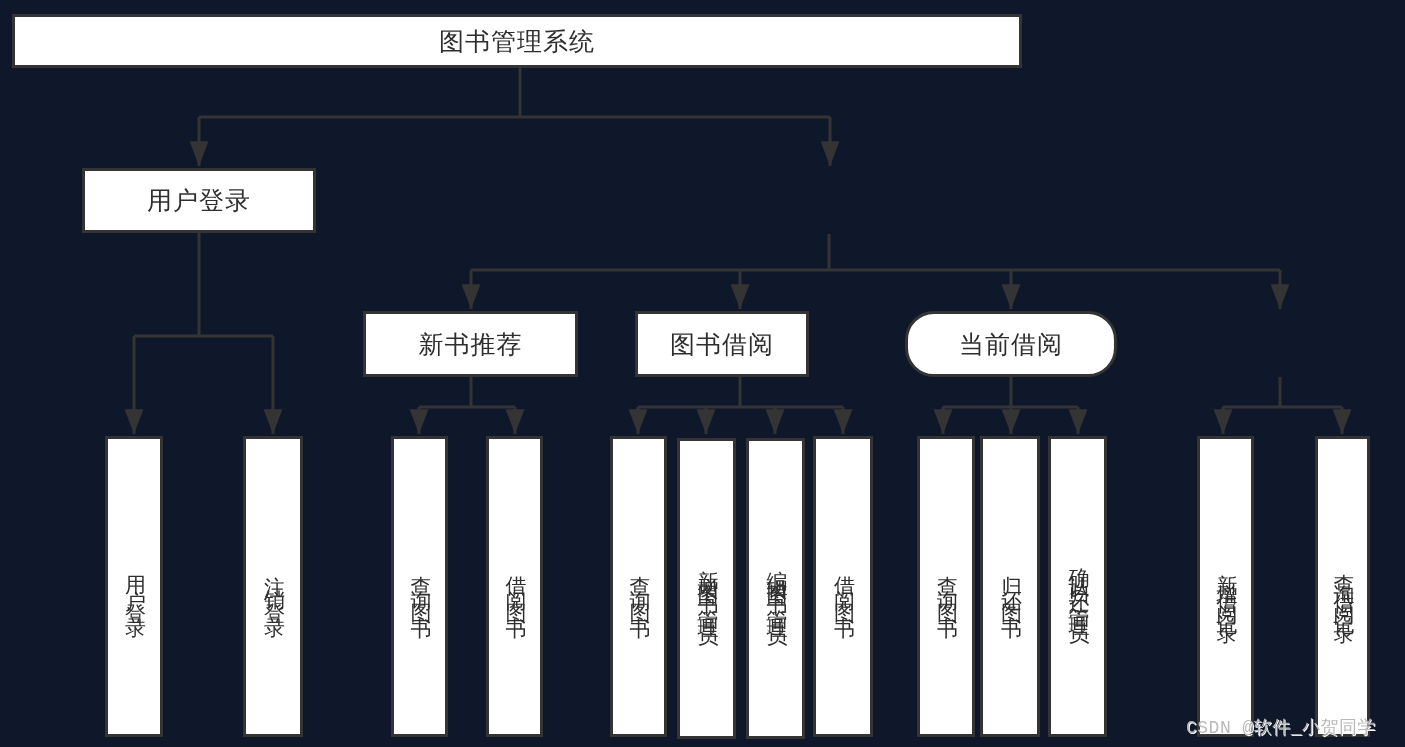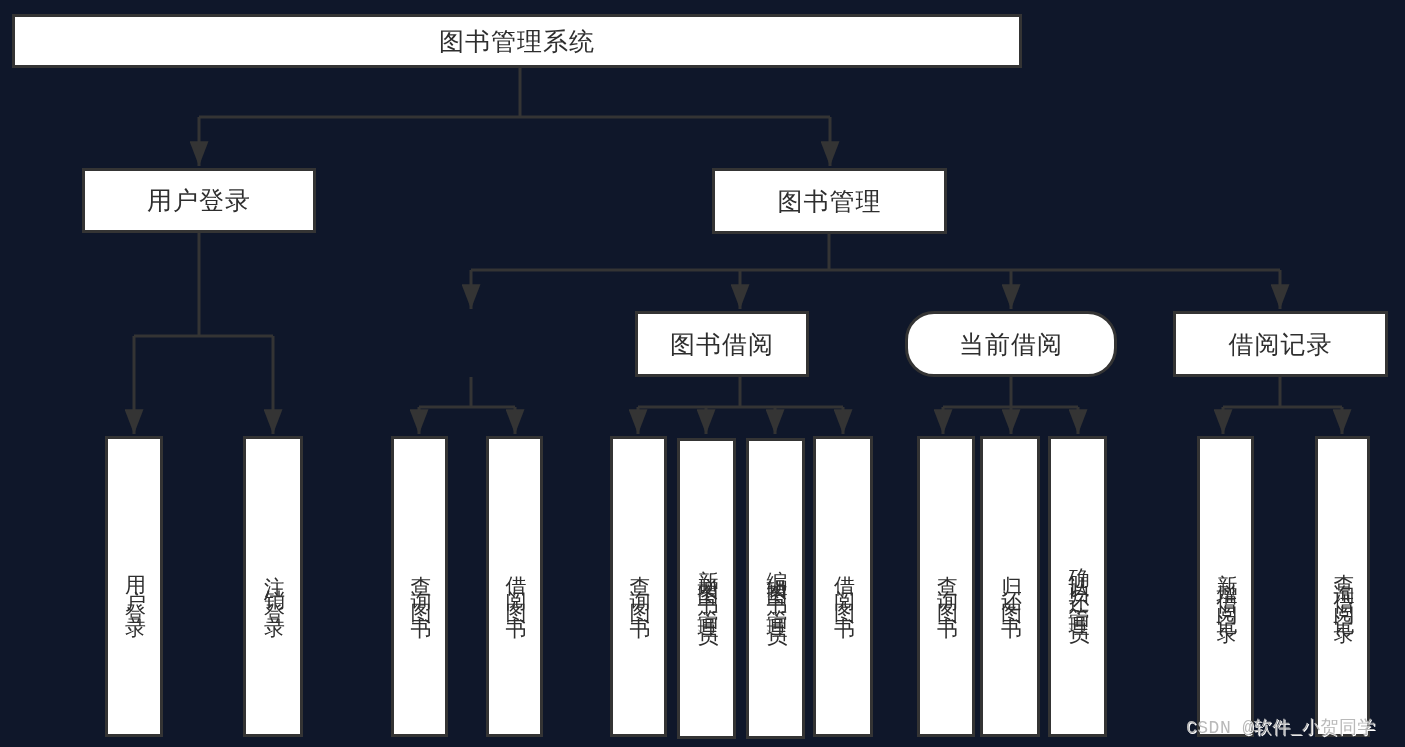--- a/index.html
+++ b/index.html
@@ -102,32 +102,29 @@
     </g>
   </svg>
 
   <div class="box" style="left:12px;top:14px;width:1010px;height:54px;">
     <span class="h-label">图书管理系统</span>
   </div>
 
   <div class="box" style="left:82px;top:168px;width:234px;height:65px;">
     <span class="h-label">用户登录</span>
   </div>
-  <div class="box" style="left:712px;top:168px;width:235px;height:66px;">
-    <span class="h-label">图书管理</span>
+
+  <div class="box" style="left:363px;top:311px;width:215px;height:66px;">
+    <span class="h-label">新书推荐</span>
   </div>
-
   <div class="box" style="left:635px;top:311px;width:174px;height:66px;">
     <span class="h-label">图书借阅</span>
   </div>
   <div class="box" style="left:905px;top:311px;width:212px;height:66px;border-radius:29px;">
     <span class="h-label">当前借阅</span>
-  </div>
-  <div class="box" style="left:1173px;top:311px;width:215px;height:66px;">
-    <span class="h-label">借阅记录</span>
   </div>
 
   <div class="box" style="left:105px;top:436px;width:58px;height:301px;">
     <span class="v-label">用户登录</span>
   </div>
   <div class="box" style="left:243px;top:436px;width:60px;height:301px;">
     <span class="v-label">注销登录</span>
   </div>
 
   <div class="box" style="left:391px;top:436px;width:57px;height:301px;">

